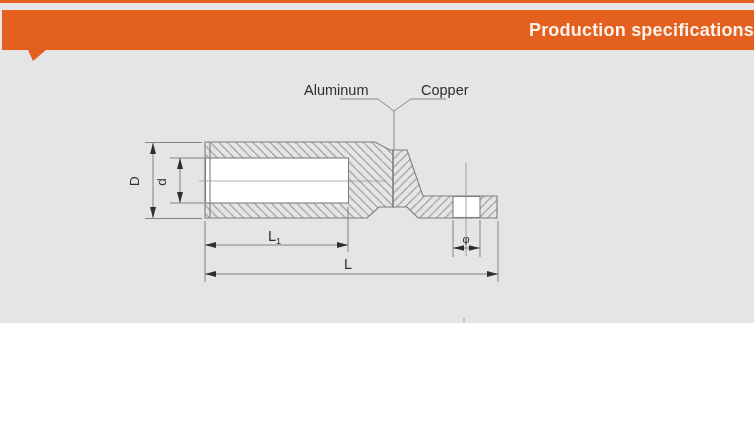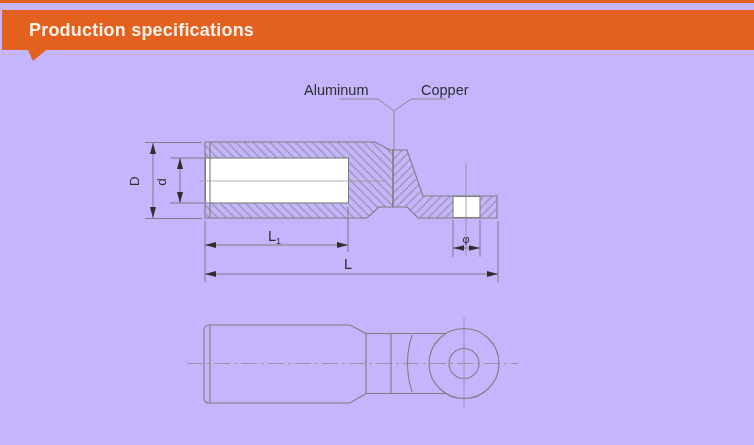--- a/index.html
+++ b/index.html
@@ -1,18 +1,19 @@
 <!DOCTYPE html>
 <html><head>
 <meta charset="utf-8">
 <style>
   html,body{margin:0;padding:0;background:#ffffff;}
   .screen{
-    position:relative;width:754px;height:445px;background:#c4b5fd;overflow:hidden;
+    position:relative;width:754px;height:323px;background:#e5e5e5;overflow:hidden;
     font-family:"Liberation Sans",sans-serif;
+    text-align:right;
   }
   .top-strip{position:absolute;left:0;top:0;width:754px;height:3px;background:#E4601F;}
   .banner{position:absolute;left:2px;top:10px;width:752px;height:40px;background:#E4601F;}
   .banner-title{
     display:block;padding-left:27px;line-height:40px;font-size:18px;font-weight:bold;
     color:#FBF2E9;letter-spacing:0.2px;white-space:nowrap;
   }
   .banner-pointer{
     position:absolute;left:28px;top:50px;width:0;height:0;
     border-top:11px solid #E4601F;border-left:5px solid transparent;border-right:13px solid transparent;

